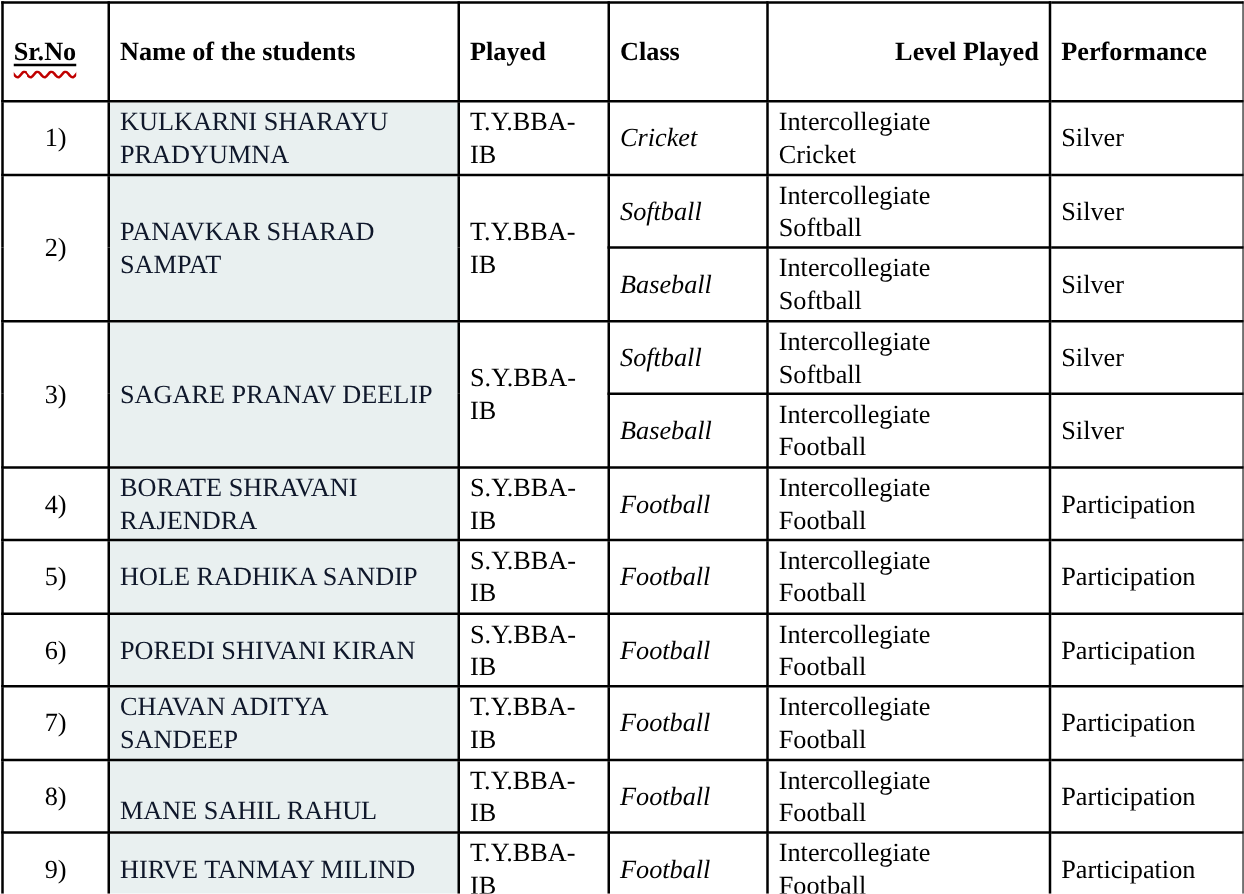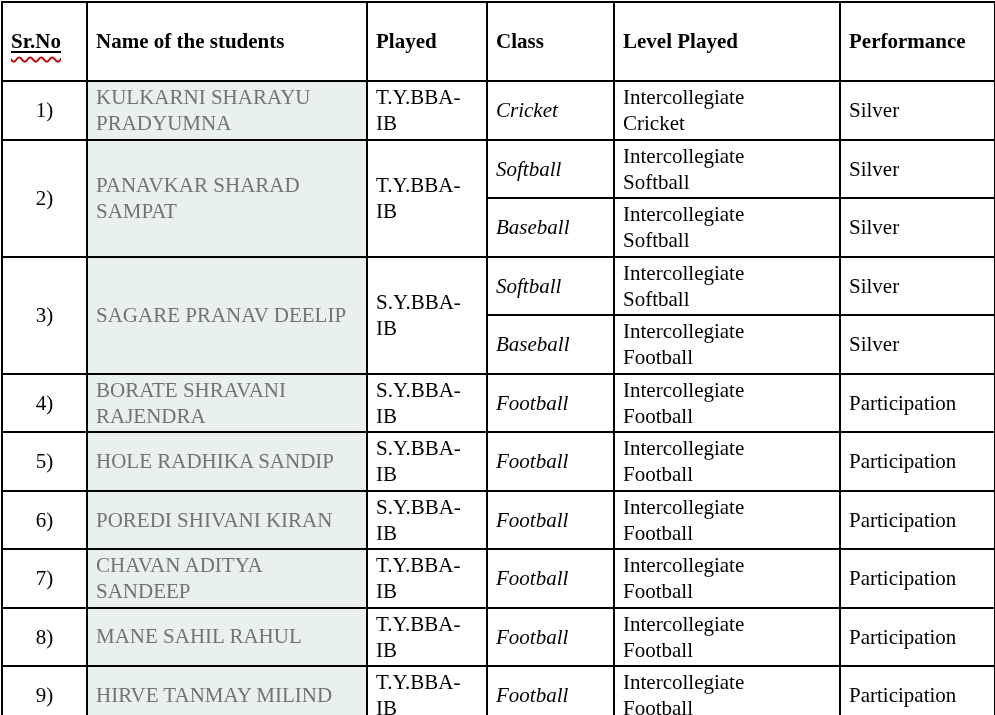--- a/index.html
+++ b/index.html
@@ -33,41 +33,41 @@
     box-sizing: border-box;
   }
   thead tr { height: 79px; }
   tbody tr { height: 56px; }
 
   th {
     font-weight: bold;
     text-align: left;
     font-size: 21px;
   }
-  th.center { text-align: left; }
+  th.center { text-align: right; }
 
   
   .squiggle {
     text-decoration: underline wavy #c00000;
     text-decoration-thickness: 1.5px;
     text-underline-offset: 8px;
   }
   .black-underline {
     text-decoration: underline solid #000000;
     text-decoration-thickness: 1.6px;
     text-underline-offset: 3px;
   }
 
   td.c-sr {
     text-align: center;
     padding: 2px 4px;
   }
   td.c-name {
     background: #e9f0f0;
-    color: #737373;
+    color: #0f172a;
     padding-left: 10px;
   }
   td.c-class { padding-left: 8px; }
   td.c-sport { padding-left: 13px; font-style: italic; }
   td.c-level { padding-left: 9px; margin-left: 16px; }
   td.c-perf {
     vertical-align: bottom;
     padding-bottom: 3px;
     padding-left: 9px;
   }
@@ -173,21 +173,21 @@
         <td class="c-sr">7)</td>
         <td class="c-name">CHAVAN ADITYA SANDEEP</td>
         <td class="c-class"><span class="wrap-class">T.Y.BBA-IB</span></td>
         <td class="c-sport">Football</td>
         <td class="c-level"><span class="wrap-level">Intercollegiate Football</span></td>
         <td class="c-perf">Participation</td>
       </tr>
 
       <tr>
         <td class="c-sr">8)</td>
-        <td class="c-name" style="vertical-align: bottom; padding-bottom: 16px;">MANE SAHIL RAHUL</td>
+        <td class="c-name" style="vertical-align: bottom; padding-bottom: 4px;">MANE SAHIL RAHUL</td>
         <td class="c-class"><span class="wrap-class">T.Y.BBA-IB</span></td>
         <td class="c-sport">Football</td>
         <td class="c-level"><span class="wrap-level">Intercollegiate Football</span></td>
         <td class="c-perf">Participation</td>
       </tr>
 
       <tr>
         <td class="c-sr">9)</td>
         <td class="c-name">HIRVE TANMAY MILIND</td>
         <td class="c-class"><span class="wrap-class">T.Y.BBA-IB</span></td>

